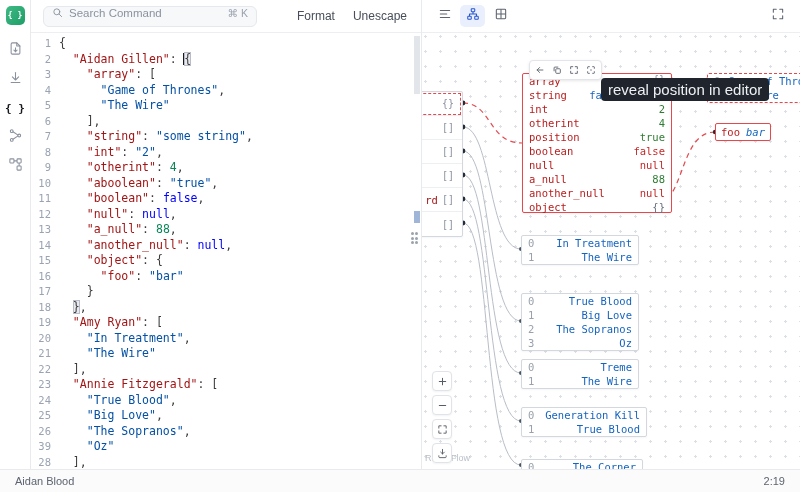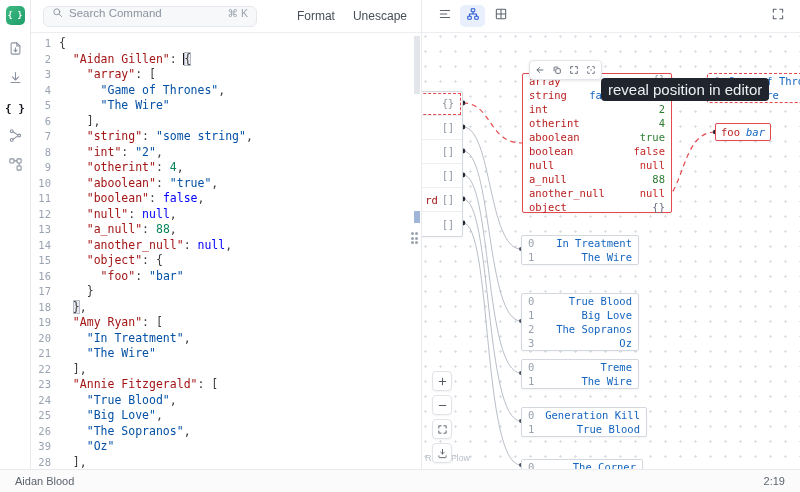--- a/index.html
+++ b/index.html
@@ -294,21 +294,21 @@
               </div>
               <div class="nrow">
                 <span class="key">int</span>
                 <span class="val v-number">2</span>
               </div>
               <div class="nrow">
                 <span class="key">otherint</span>
                 <span class="val v-number">4</span>
               </div>
               <div class="nrow">
-                <span class="key">aboolean</span>
+                <span class="key">position</span>
                 <span class="val v-true">true</span>
               </div>
               <div class="nrow">
                 <span class="key">boolean</span>
                 <span class="val v-false">false</span>
               </div>
               <div class="nrow">
                 <span class="key">null</span>
                 <span class="val v-null">null</span>
               </div>

